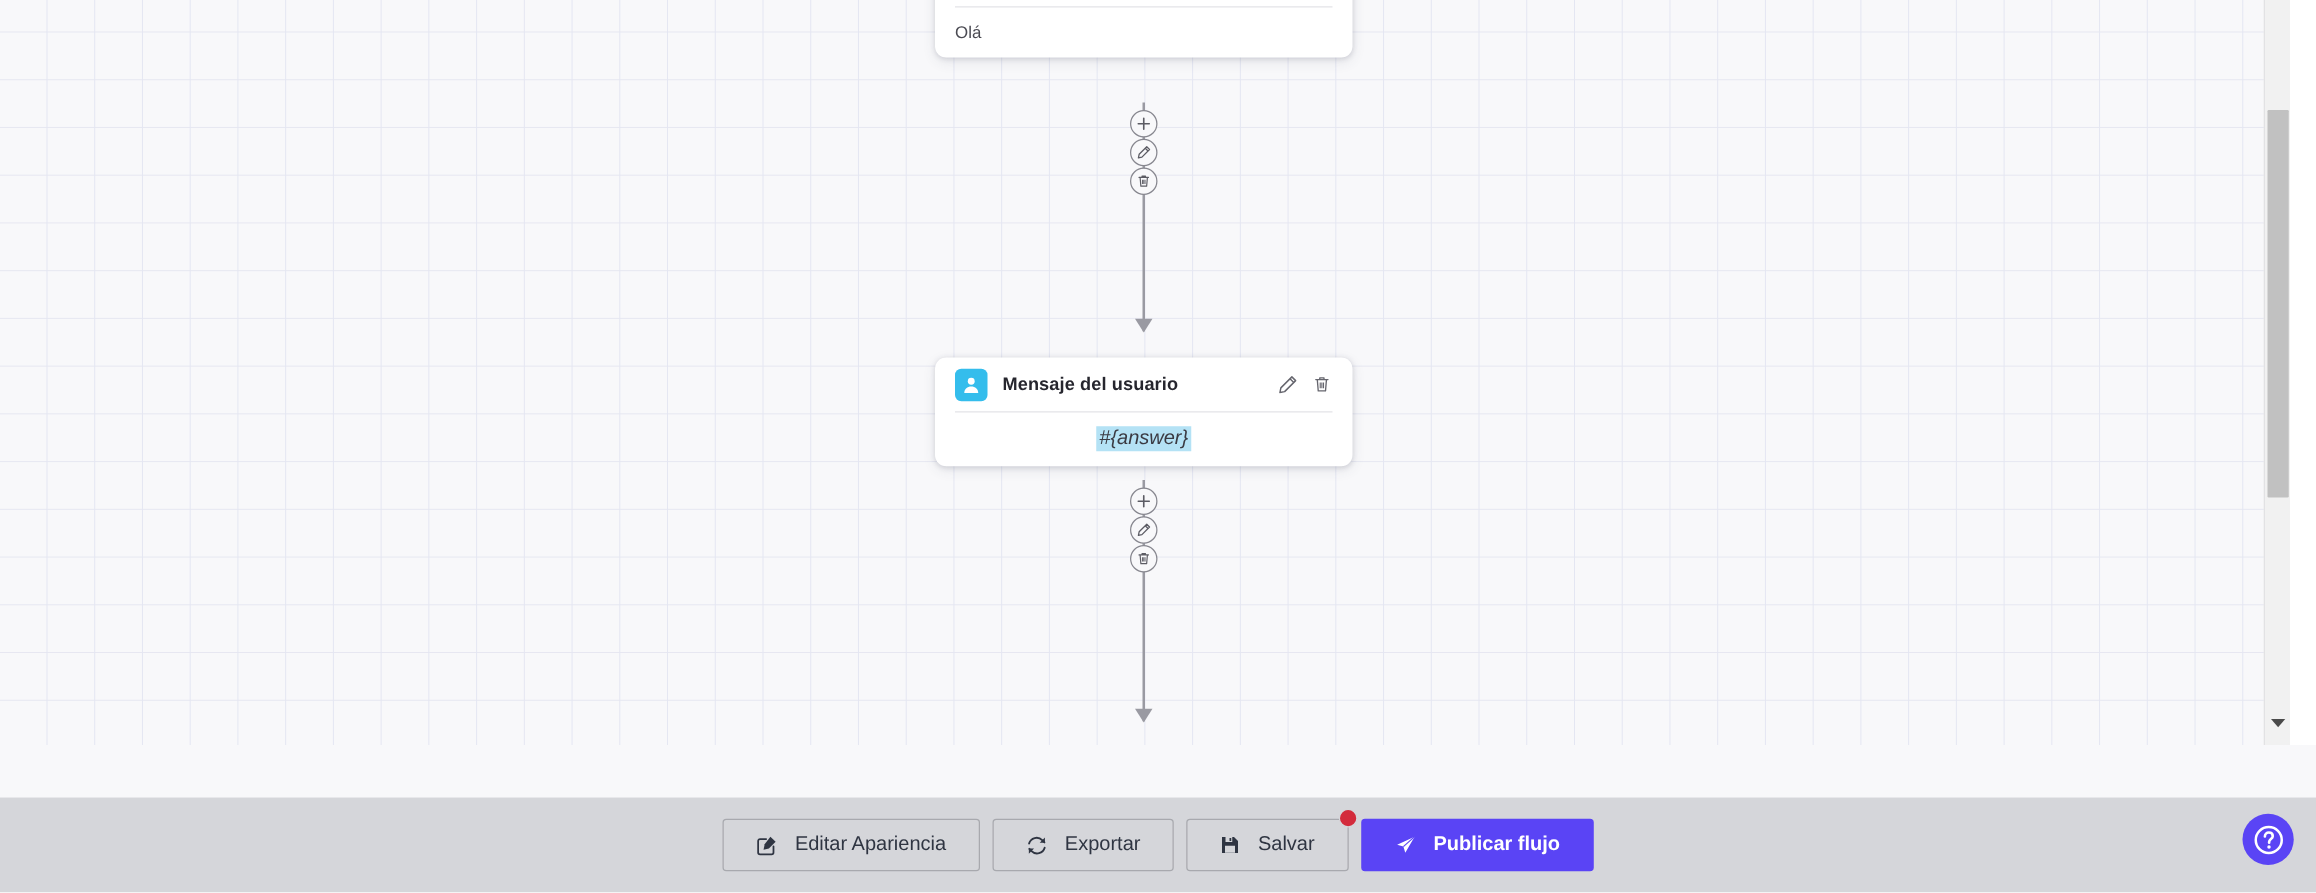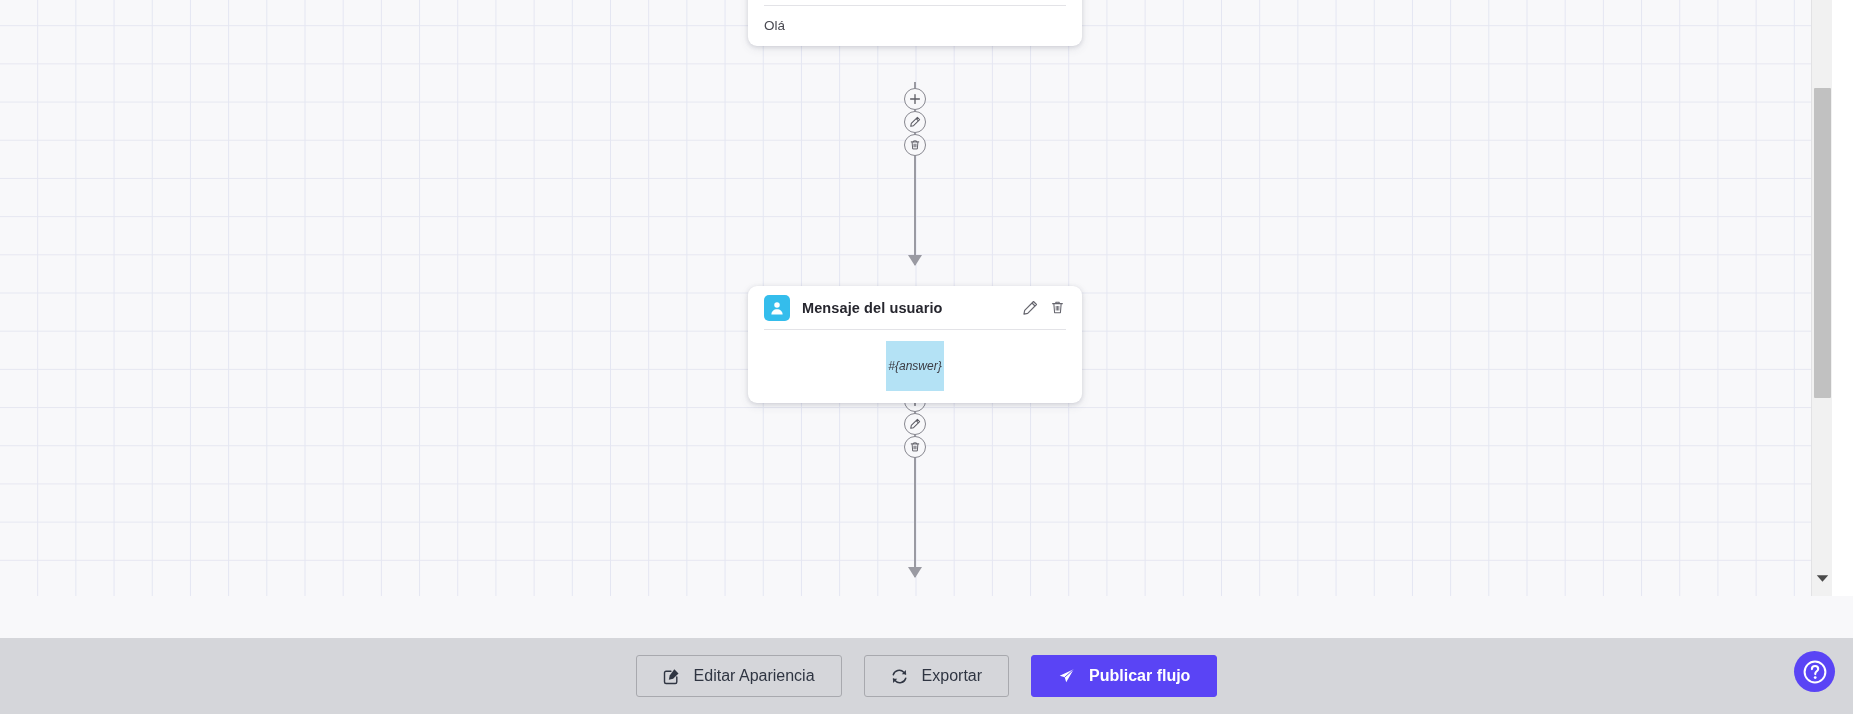--- a/index.html
+++ b/index.html
@@ -102,22 +102,22 @@
     font-size: 13.5px;
     color: #4a4a52;
     padding: 11px 0 12px 0;
   }
   .node-body.center { justify-content: center; }
 
   .var-token {
     background: #b4e2f5;
     color: #3a3a42;
     font-style: italic;
-    font-size: 12px;
-    padding: 18px 2px;
+    font-size: 16px;
+    padding: 1px 2px;
   }
 
   
   #node-system {
     left: 748px;
     top: -38px;
     width: 334px;
   }
   
   #node-user {
@@ -217,21 +217,21 @@
   .toolbar {
     position: absolute;
     left: 0;
     top: 638px;
     width: 1853px;
     height: 76px;
     background: #d5d6da;
     display: flex;
     align-items: center;
     justify-content: center;
-    gap: 22px;
+    gap: 10px;
   }
 
   .tb-wrap { position: relative; }
 
   .tb-btn {
     height: 42px;
     padding: 0 26px;
     background: #d5d6da;
     border: 1px solid #a8a9ae;
     border-radius: 3px;
@@ -405,20 +405,34 @@
           <svg width="17" height="17" viewBox="0 0 18 18">
               <path d="M2.4 7.2a6.6 6.6 0 0111.1-2.8l1.9 1.9" fill="none" stroke="#2f3542" stroke-width="1.6" stroke-linecap="round"></path>
               <path d="M15.6 10.8a6.6 6.6 0 01-11.1 2.8l-1.9-1.9" fill="none" stroke="#2f3542" stroke-width="1.6" stroke-linecap="round"></path>
               <path d="M15.8 2.1v4.4h-4.4zM2.2 15.9v-4.4h4.4z" fill="#2f3542"></path>
             </svg>
         </span>
         <span>Exportar</span>
       </button>
     </div>
 
+    <div class="tb-wrap">
+      <button class="tb-btn">
+        <span>
+          <svg width="16" height="16" viewBox="0 0 16 16">
+              <path d="M1.6 1.6h9.6l3.2 3.2v9.6H1.6z" fill="#2f3542"></path>
+              <rect x="4.4" y="1.6" width="5.4" height="4" fill="#d5d6da"></rect>
+              <rect x="7.6" y="2.4" width="1.4" height="2.4" fill="#2f3542"></rect>
+              <rect x="4" y="8.6" width="8" height="5.6" fill="#d5d6da"></rect>
+            </svg>
+        </span>
+        <span>Salvar</span>
+      </button>
+      <span class="tb-dot"></span>
+    </div>
 
 
     <div class="tb-wrap">
       <button class="tb-btn primary">
         <span>
           <svg width="17" height="17" viewBox="0 0 18 18">
               <path d="M16.6 1.4L1.8 8.2l5.3 1.6 1.6 5.3z" fill="#ffffff"></path>
               <path d="M7.1 9.8l9.5-8.4" stroke="#5a44f5" stroke-width="1" fill="none"></path>
             </svg>
         </span>

